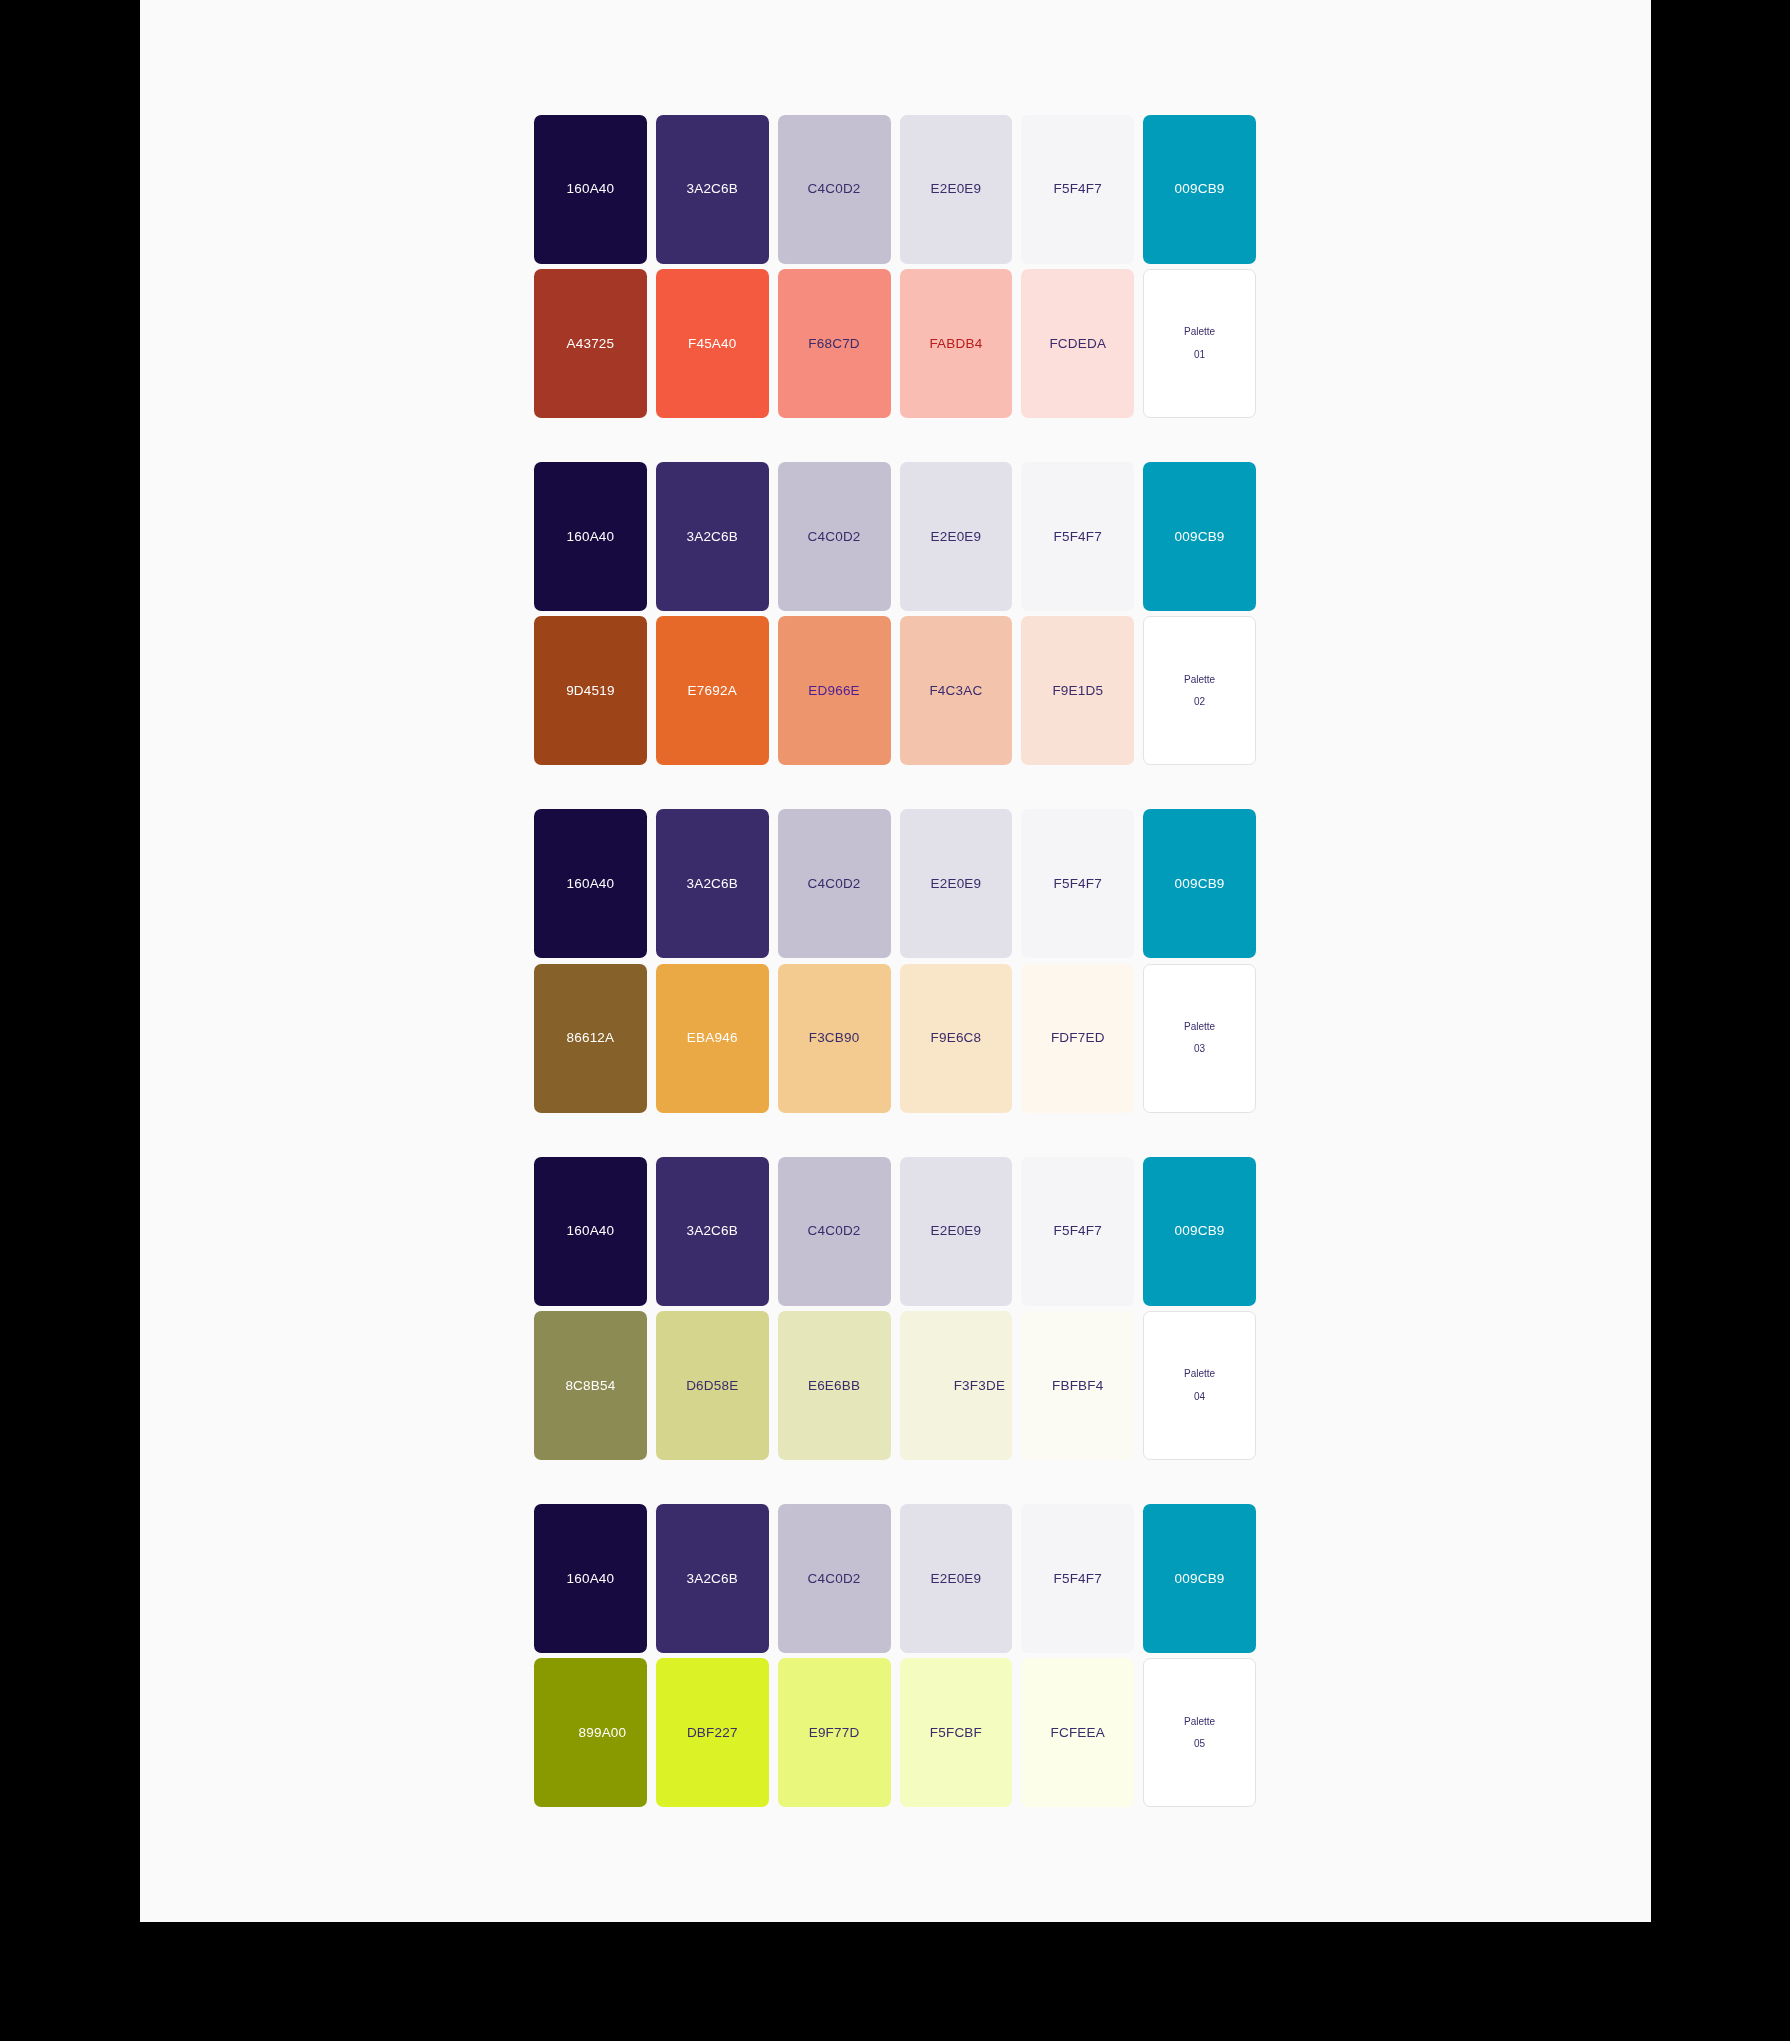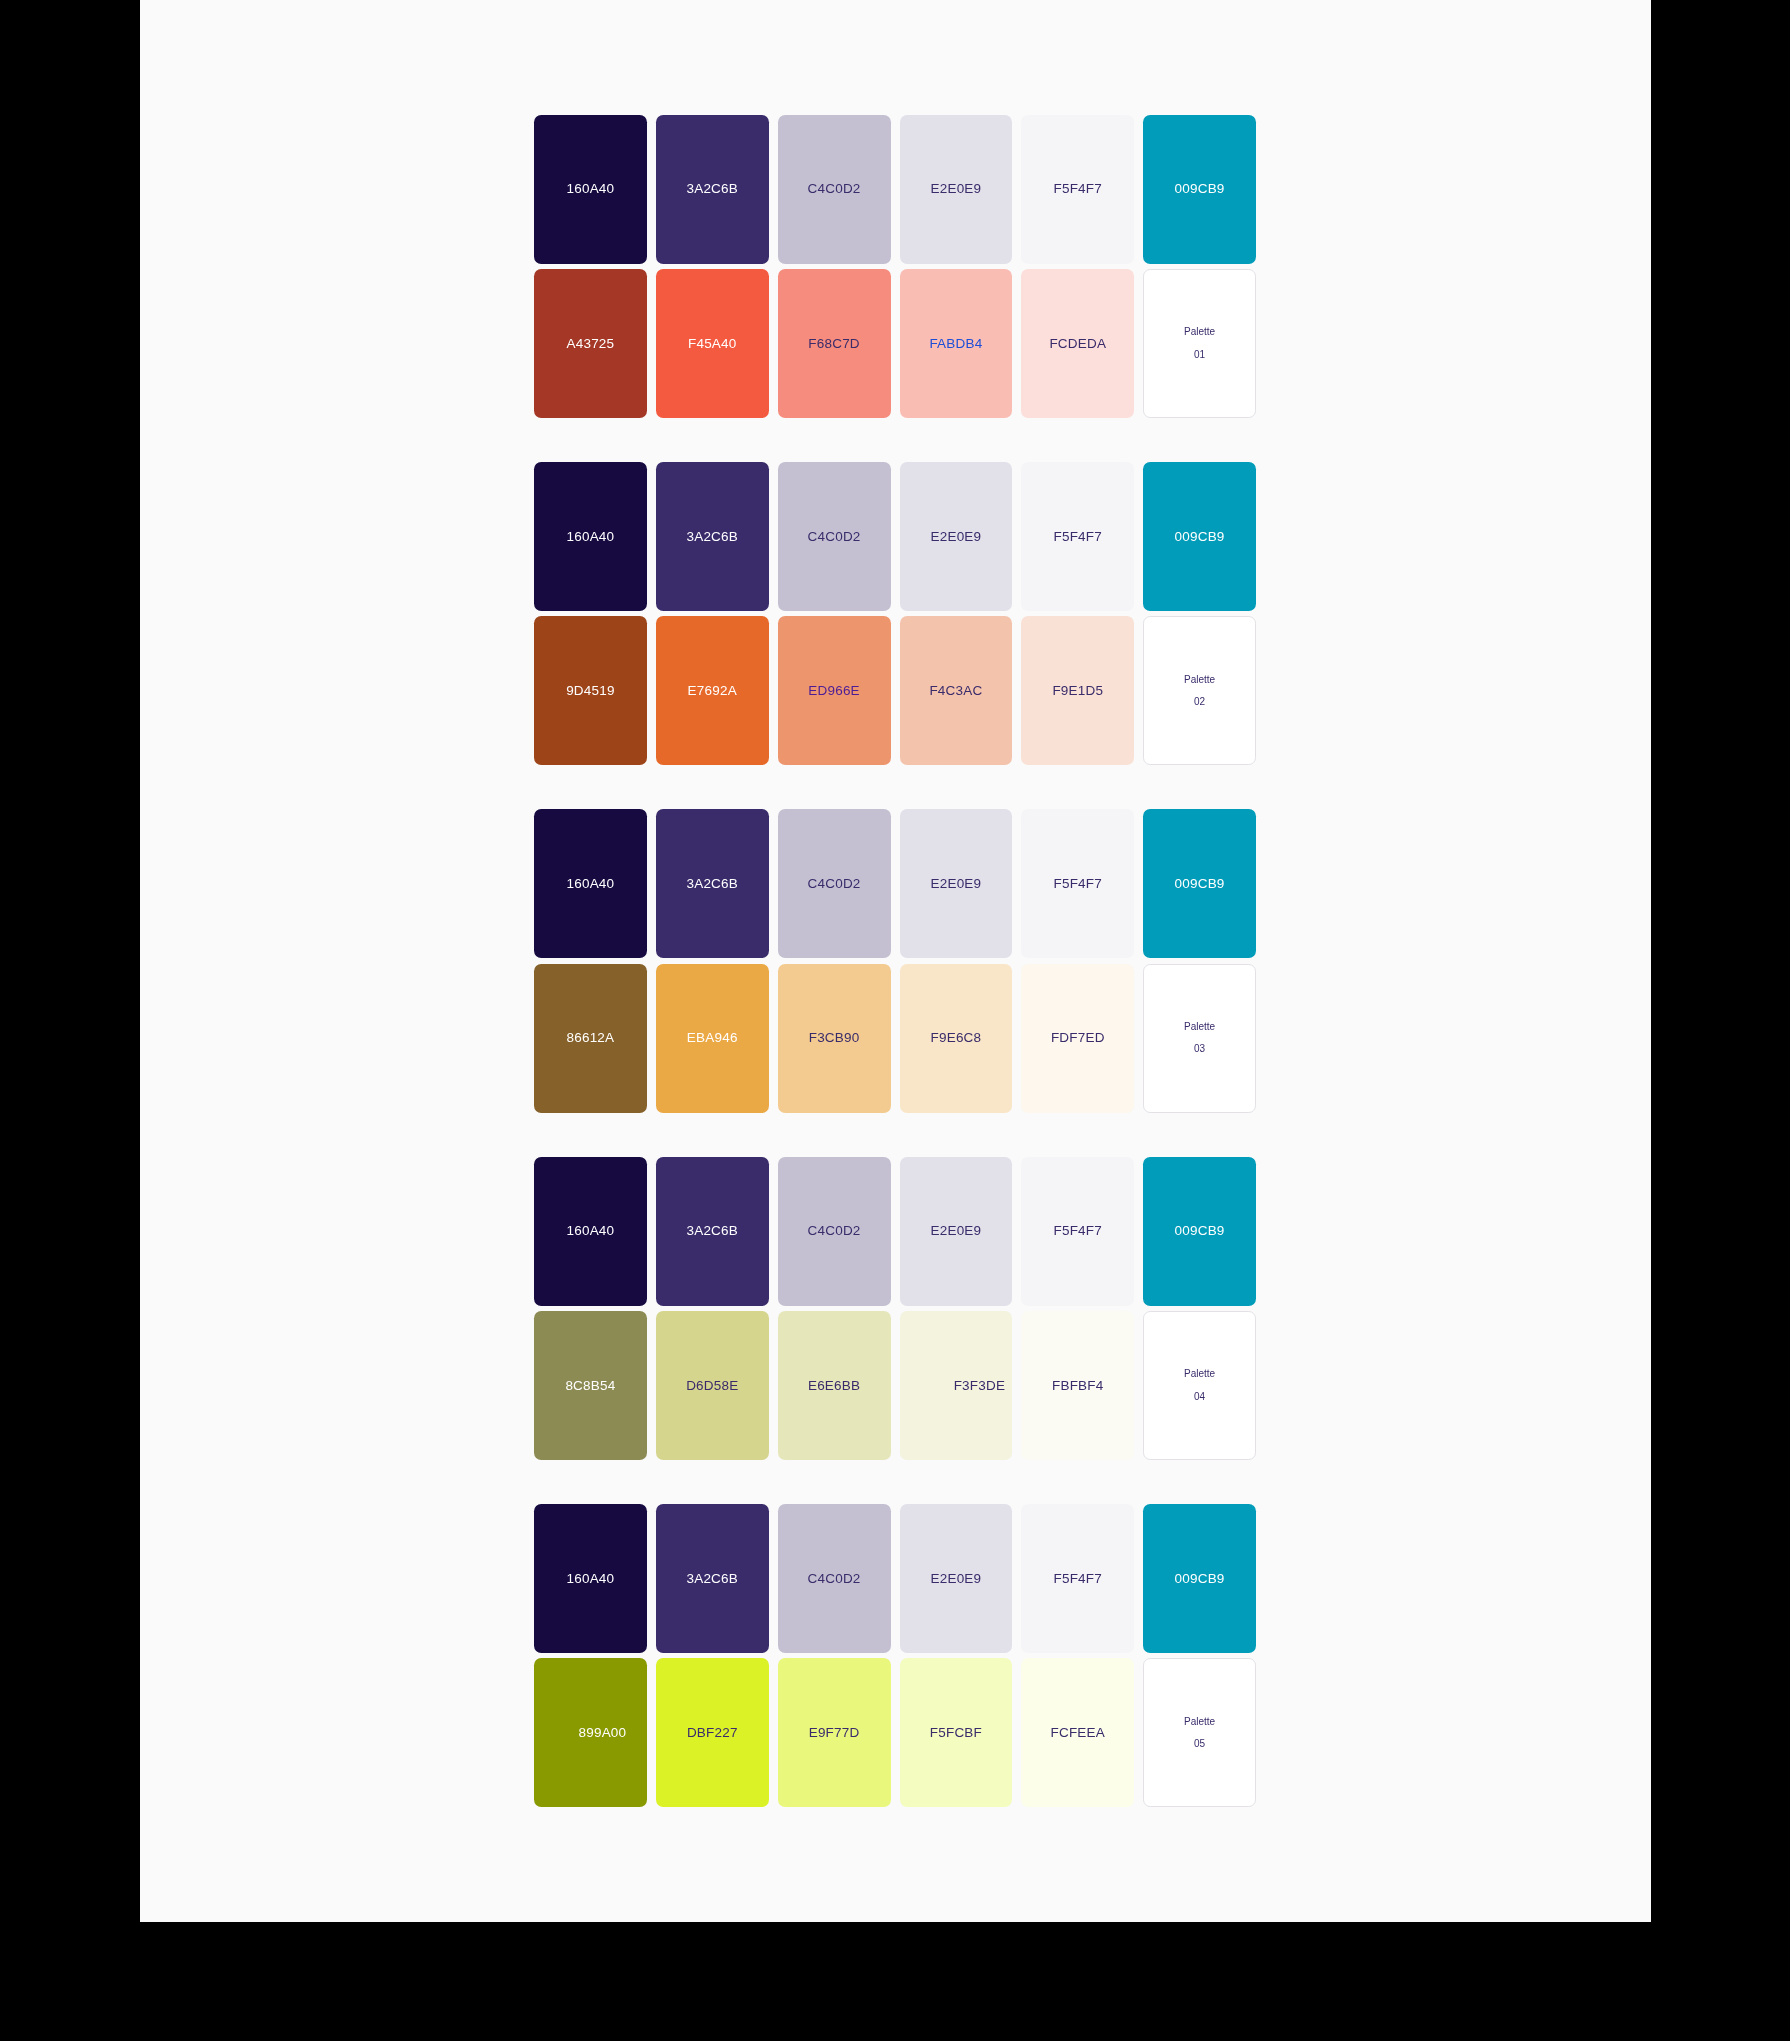--- a/index.html
+++ b/index.html
@@ -121,21 +121,21 @@
         <div class="swatch-row">
           <div class="swatch" style="background: rgb(164, 55, 37); color: rgb(255, 255, 255);">
             <span class="swatch-label">A43725</span>
           </div>
           <div class="swatch" style="background: rgb(244, 90, 64); color: rgb(255, 255, 255);">
             <span class="swatch-label">F45A40</span>
           </div>
           <div class="swatch" style="background: rgb(246, 140, 125); color: rgb(58, 44, 107);">
             <span class="swatch-label">F68C7D</span>
           </div>
-          <div class="swatch" style="background: rgb(250, 189, 180); color: #1d4ed8;">
+          <div class="swatch" style="background: rgb(250, 189, 180); color: #b91c1c;">
             <span class="swatch-label">FABDB4</span>
           </div>
           <div class="swatch" style="background: rgb(252, 222, 218); color: rgb(58, 44, 107);">
             <span class="swatch-label">FCDEDA</span>
           </div>
           <div class="palette-name-card">
             <span>Palette</span>
             <span>01</span>
           </div>
         </div>

